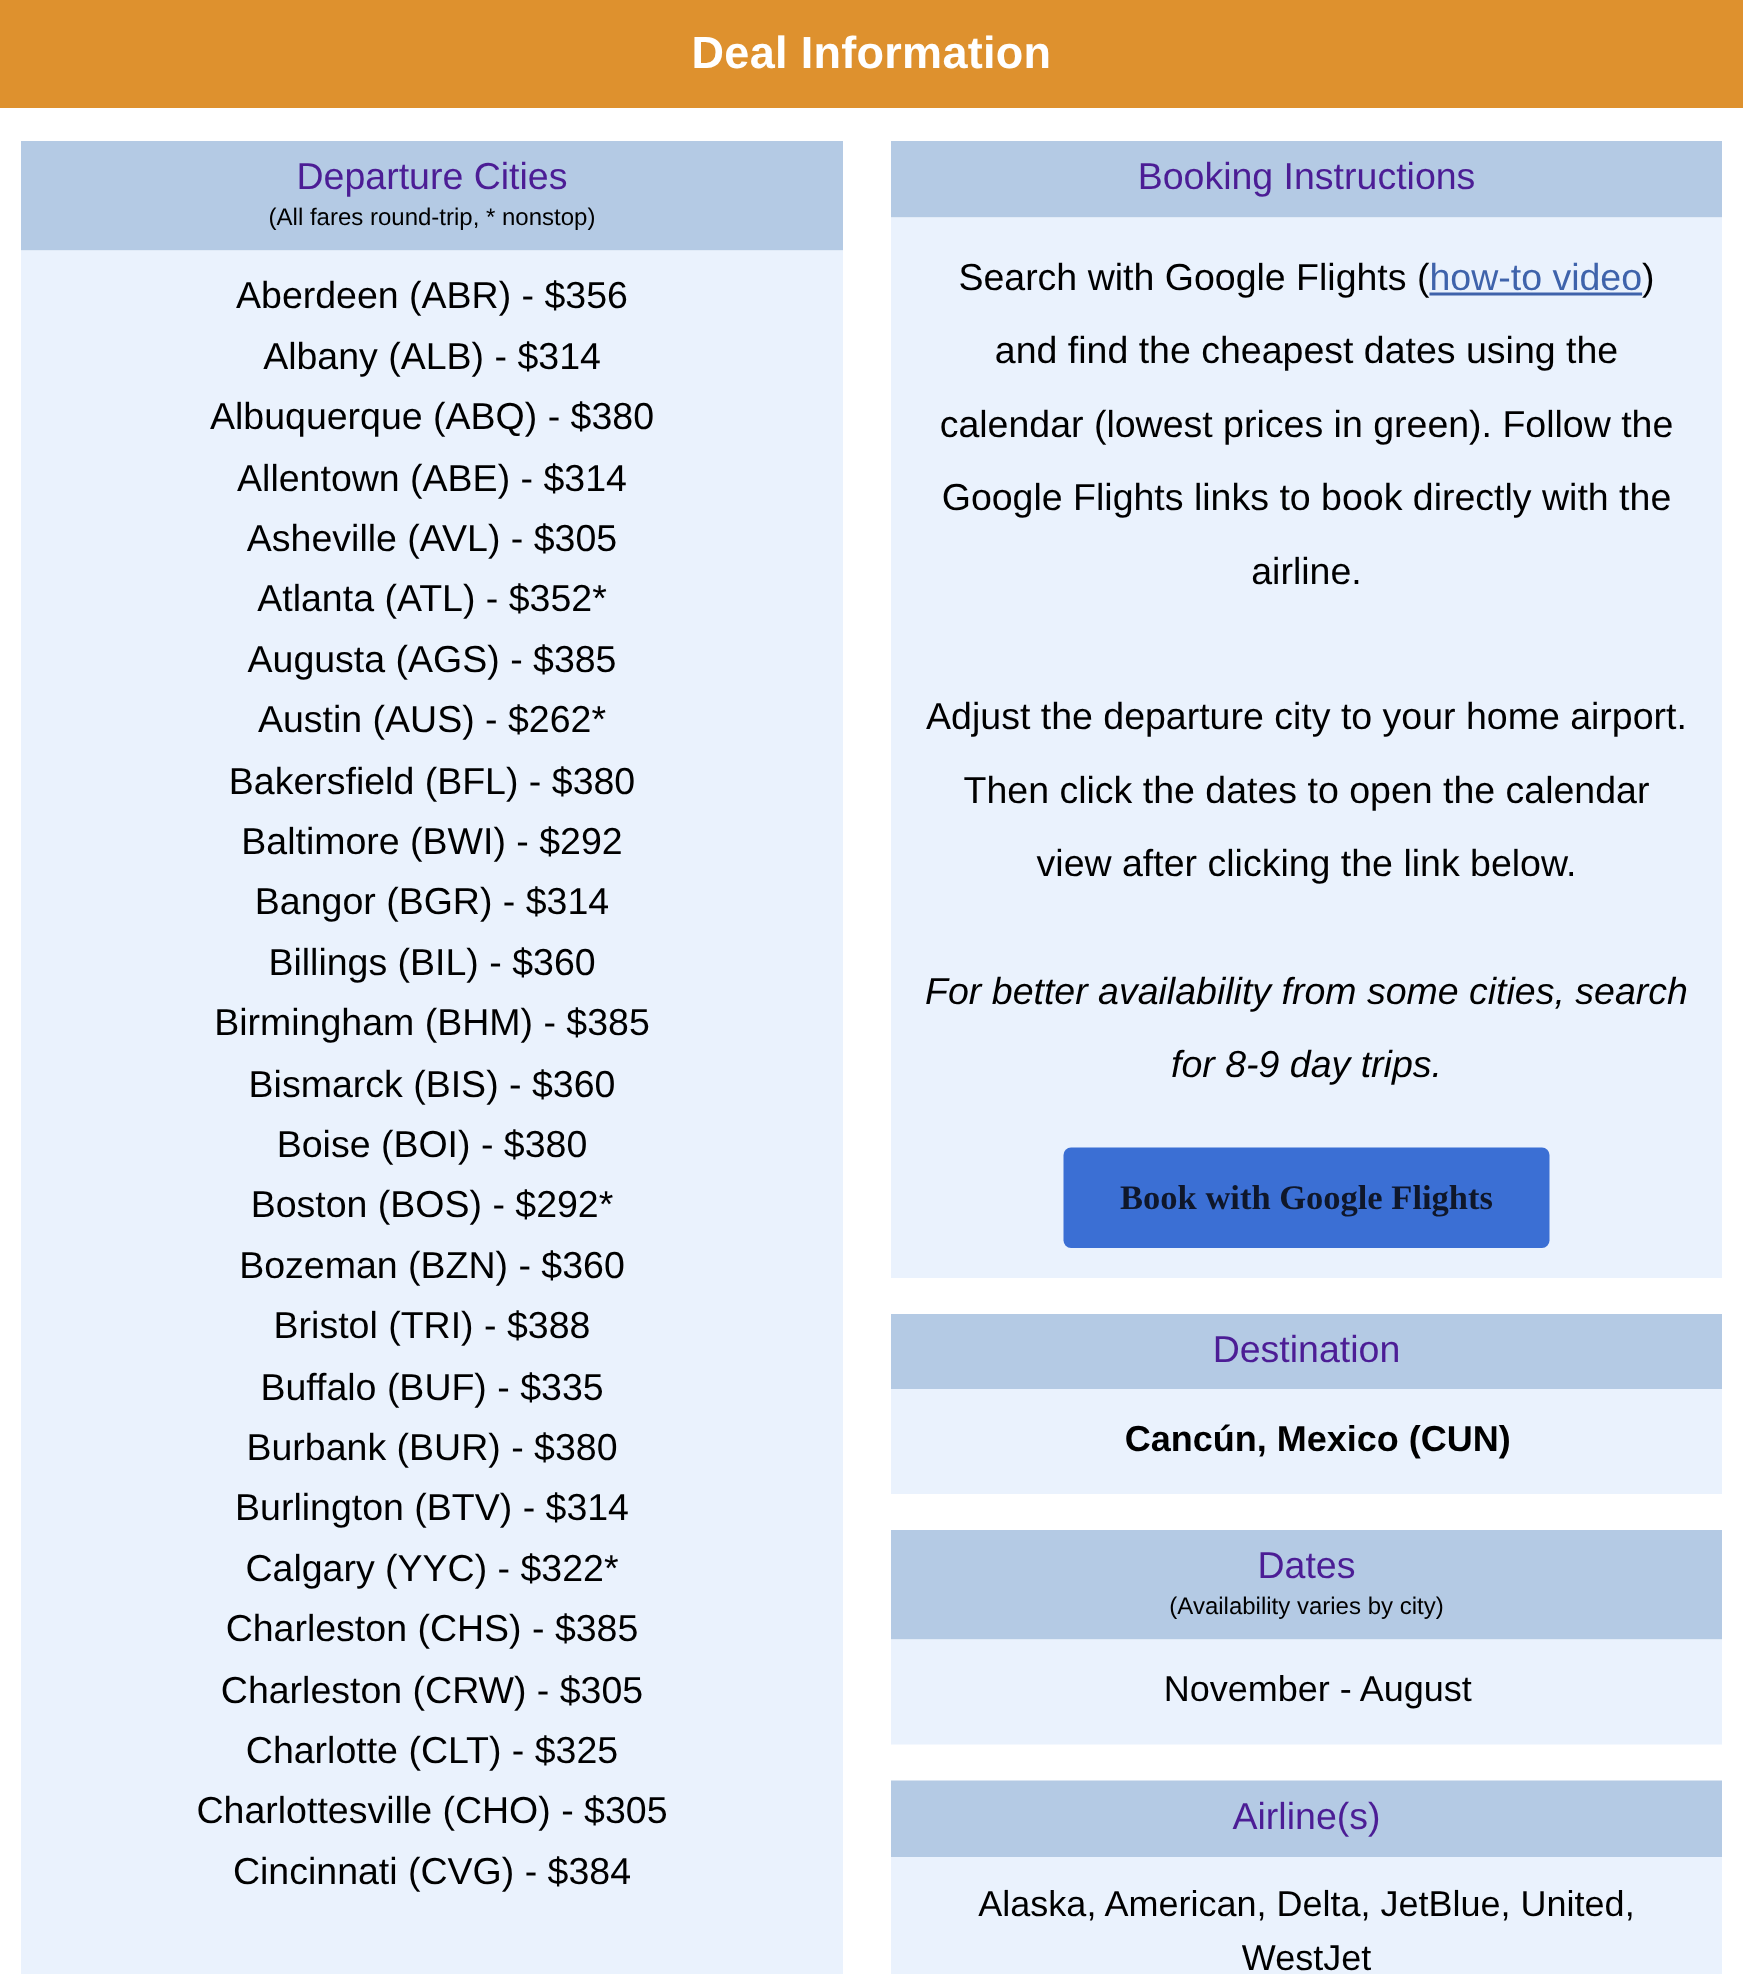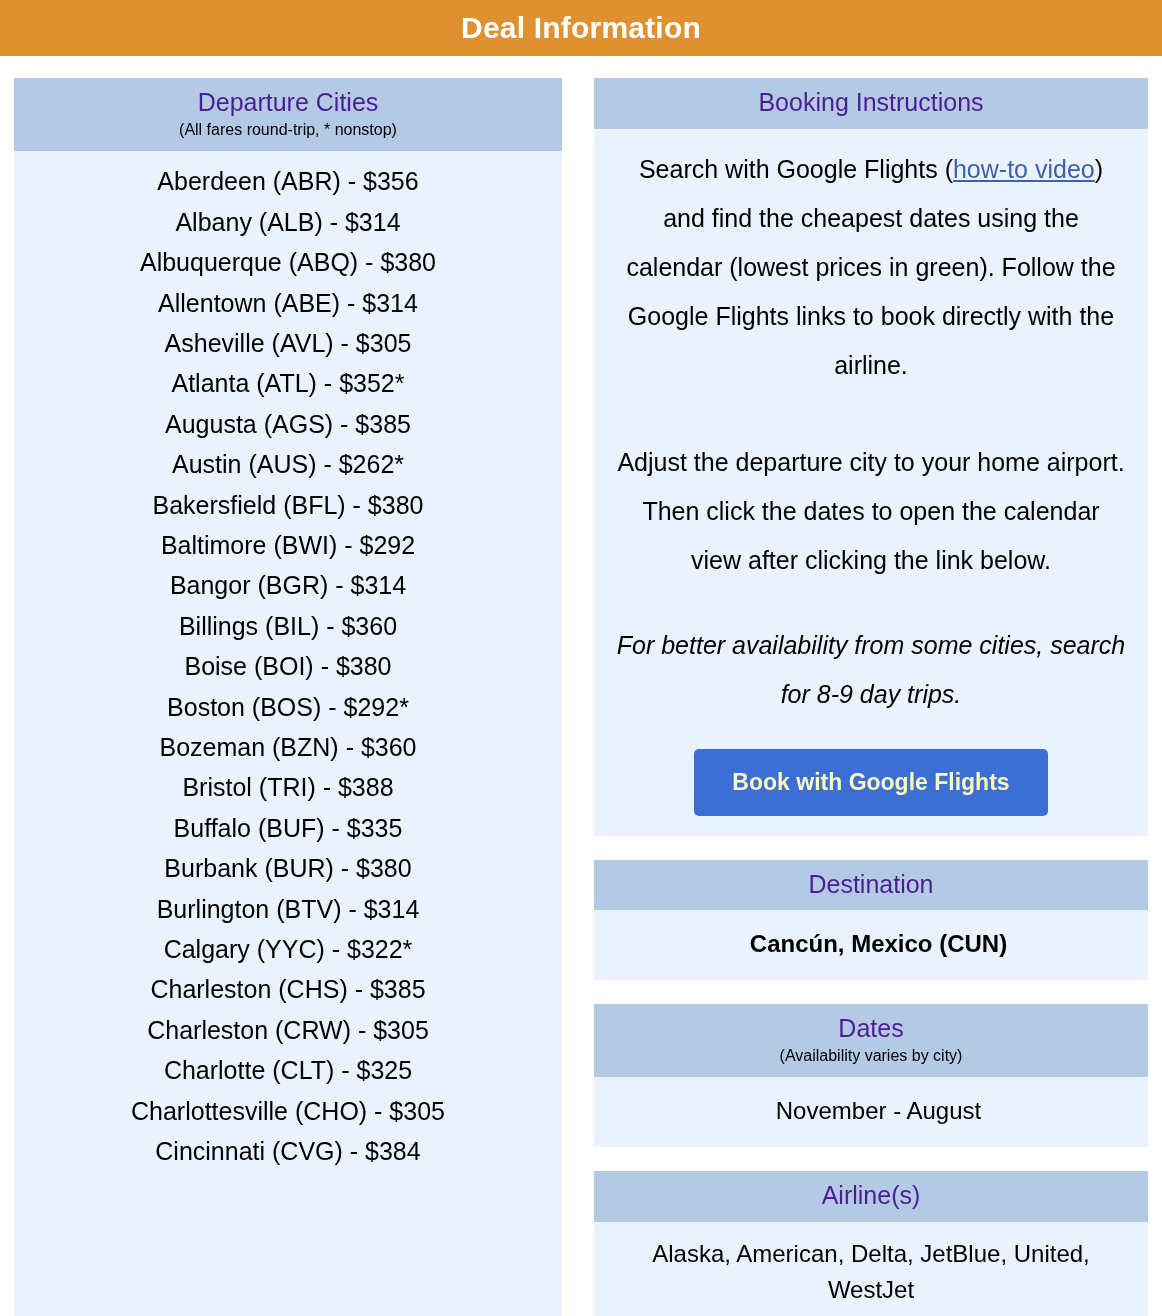--- a/index.html
+++ b/index.html
@@ -9,21 +9,21 @@
   body {
     width: 1162px;
     height: 1316px;
     background: #ffffff;
     font-family: "Liberation Sans", sans-serif;
     overflow: hidden;
   }
 
   
   .deal-banner {
-    height: 56px;
+    height: 72px;
     background: #de912e;
     display: flex;
     align-items: center;
     justify-content: center;
   }
   .deal-banner-title {
     color: #ffffff;
     font-size: 30px;
     font-weight: bold;
     letter-spacing: 0.2px;
@@ -105,24 +105,24 @@
     color: #3f63ab;
     text-decoration: underline;
   }
   .book-btn-wrap {
     margin-top: 30px;
     display: flex;
     justify-content: center;
   }
   .book-btn {
     background: #3b6fd4;
-    color: #fef9c3;
+    color: #0f172a;
     font-size: 23px;
     font-weight: bold;
-    font-family: Liberation Sans, sans-serif;
+    font-family: Liberation Serif, serif;
     border: none;
     border-radius: 5px;
     padding: 22px 38px;
     cursor: pointer;
     line-height: 1;
   }
 
   
   .value-text {
     font-size: 24px;
@@ -155,20 +155,22 @@
             <li class="city-item">Albuquerque (ABQ) - $380</li>
             <li class="city-item">Allentown (ABE) - $314</li>
             <li class="city-item">Asheville (AVL) - $305</li>
             <li class="city-item">Atlanta (ATL) - $352*</li>
             <li class="city-item">Augusta (AGS) - $385</li>
             <li class="city-item">Austin (AUS) - $262*</li>
             <li class="city-item">Bakersfield (BFL) - $380</li>
             <li class="city-item">Baltimore (BWI) - $292</li>
             <li class="city-item">Bangor (BGR) - $314</li>
             <li class="city-item">Billings (BIL) - $360</li>
+            <li class="city-item">Birmingham (BHM) - $385</li>
+            <li class="city-item">Bismarck (BIS) - $360</li>
             <li class="city-item">Boise (BOI) - $380</li>
             <li class="city-item">Boston (BOS) - $292*</li>
             <li class="city-item">Bozeman (BZN) - $360</li>
             <li class="city-item">Bristol (TRI) - $388</li>
             <li class="city-item">Buffalo (BUF) - $335</li>
             <li class="city-item">Burbank (BUR) - $380</li>
             <li class="city-item">Burlington (BTV) - $314</li>
             <li class="city-item">Calgary (YYC) - $322*</li>
             <li class="city-item">Charleston (CHS) - $385</li>
             <li class="city-item">Charleston (CRW) - $305</li>

